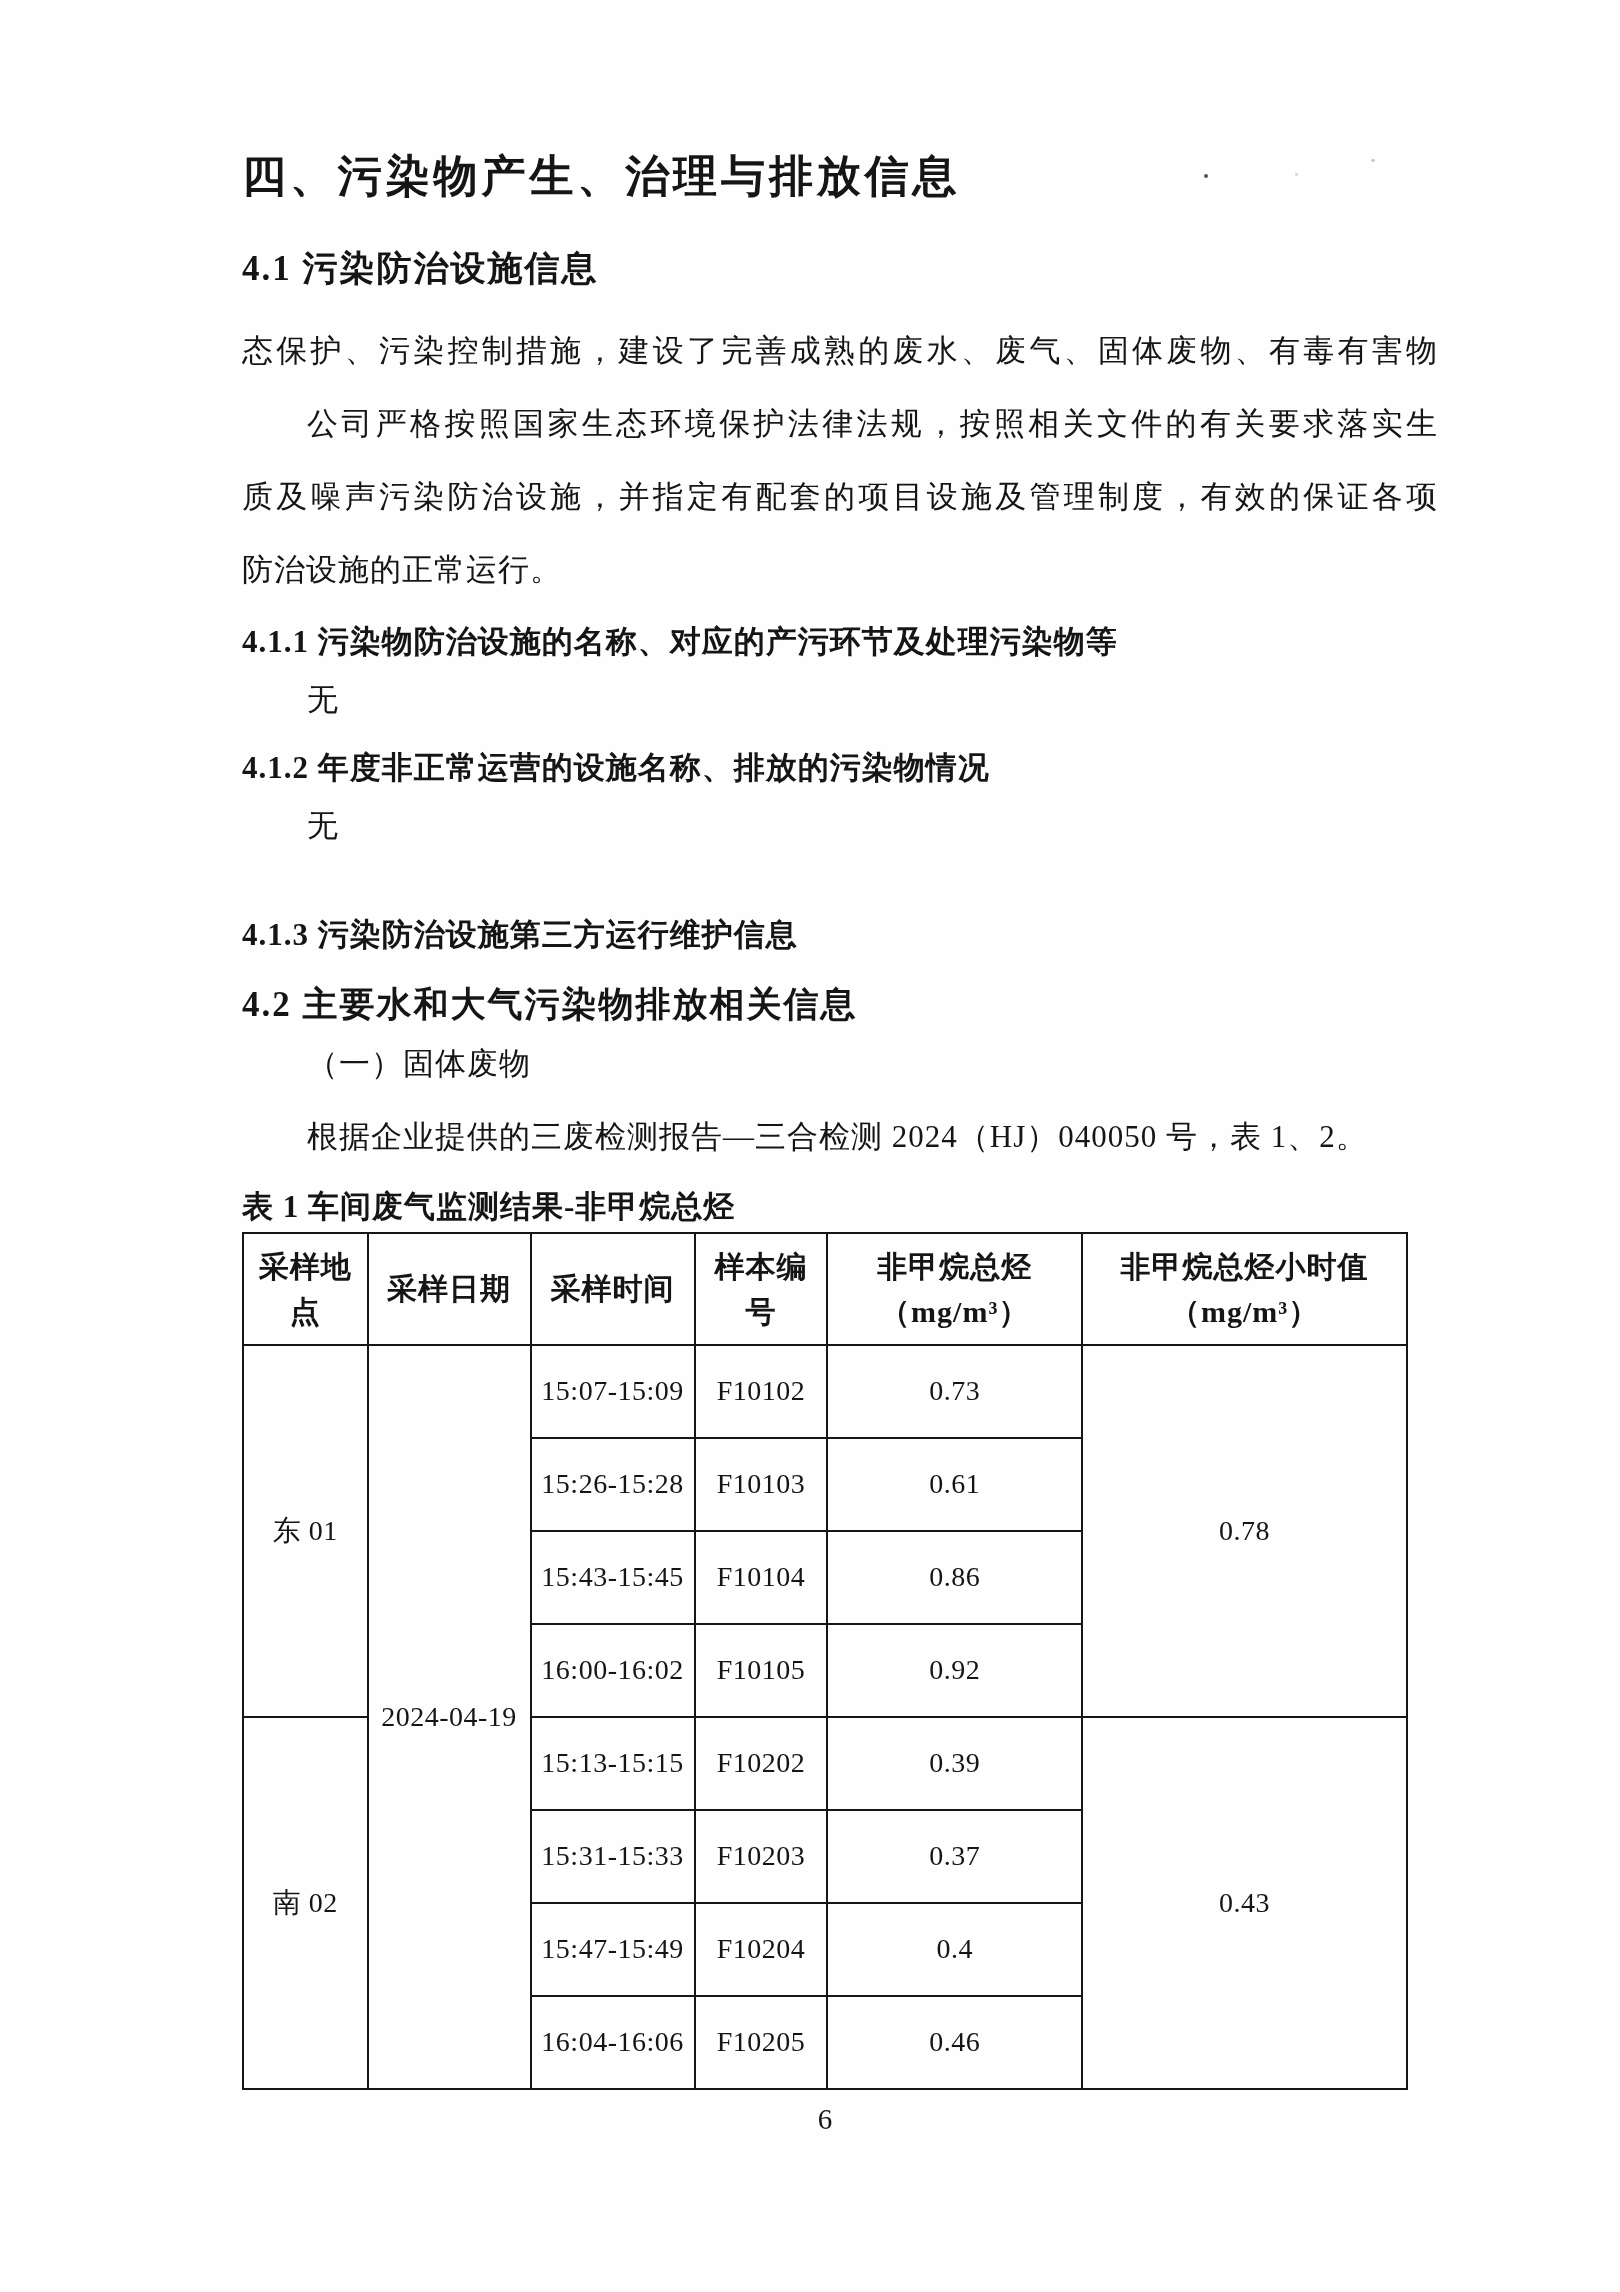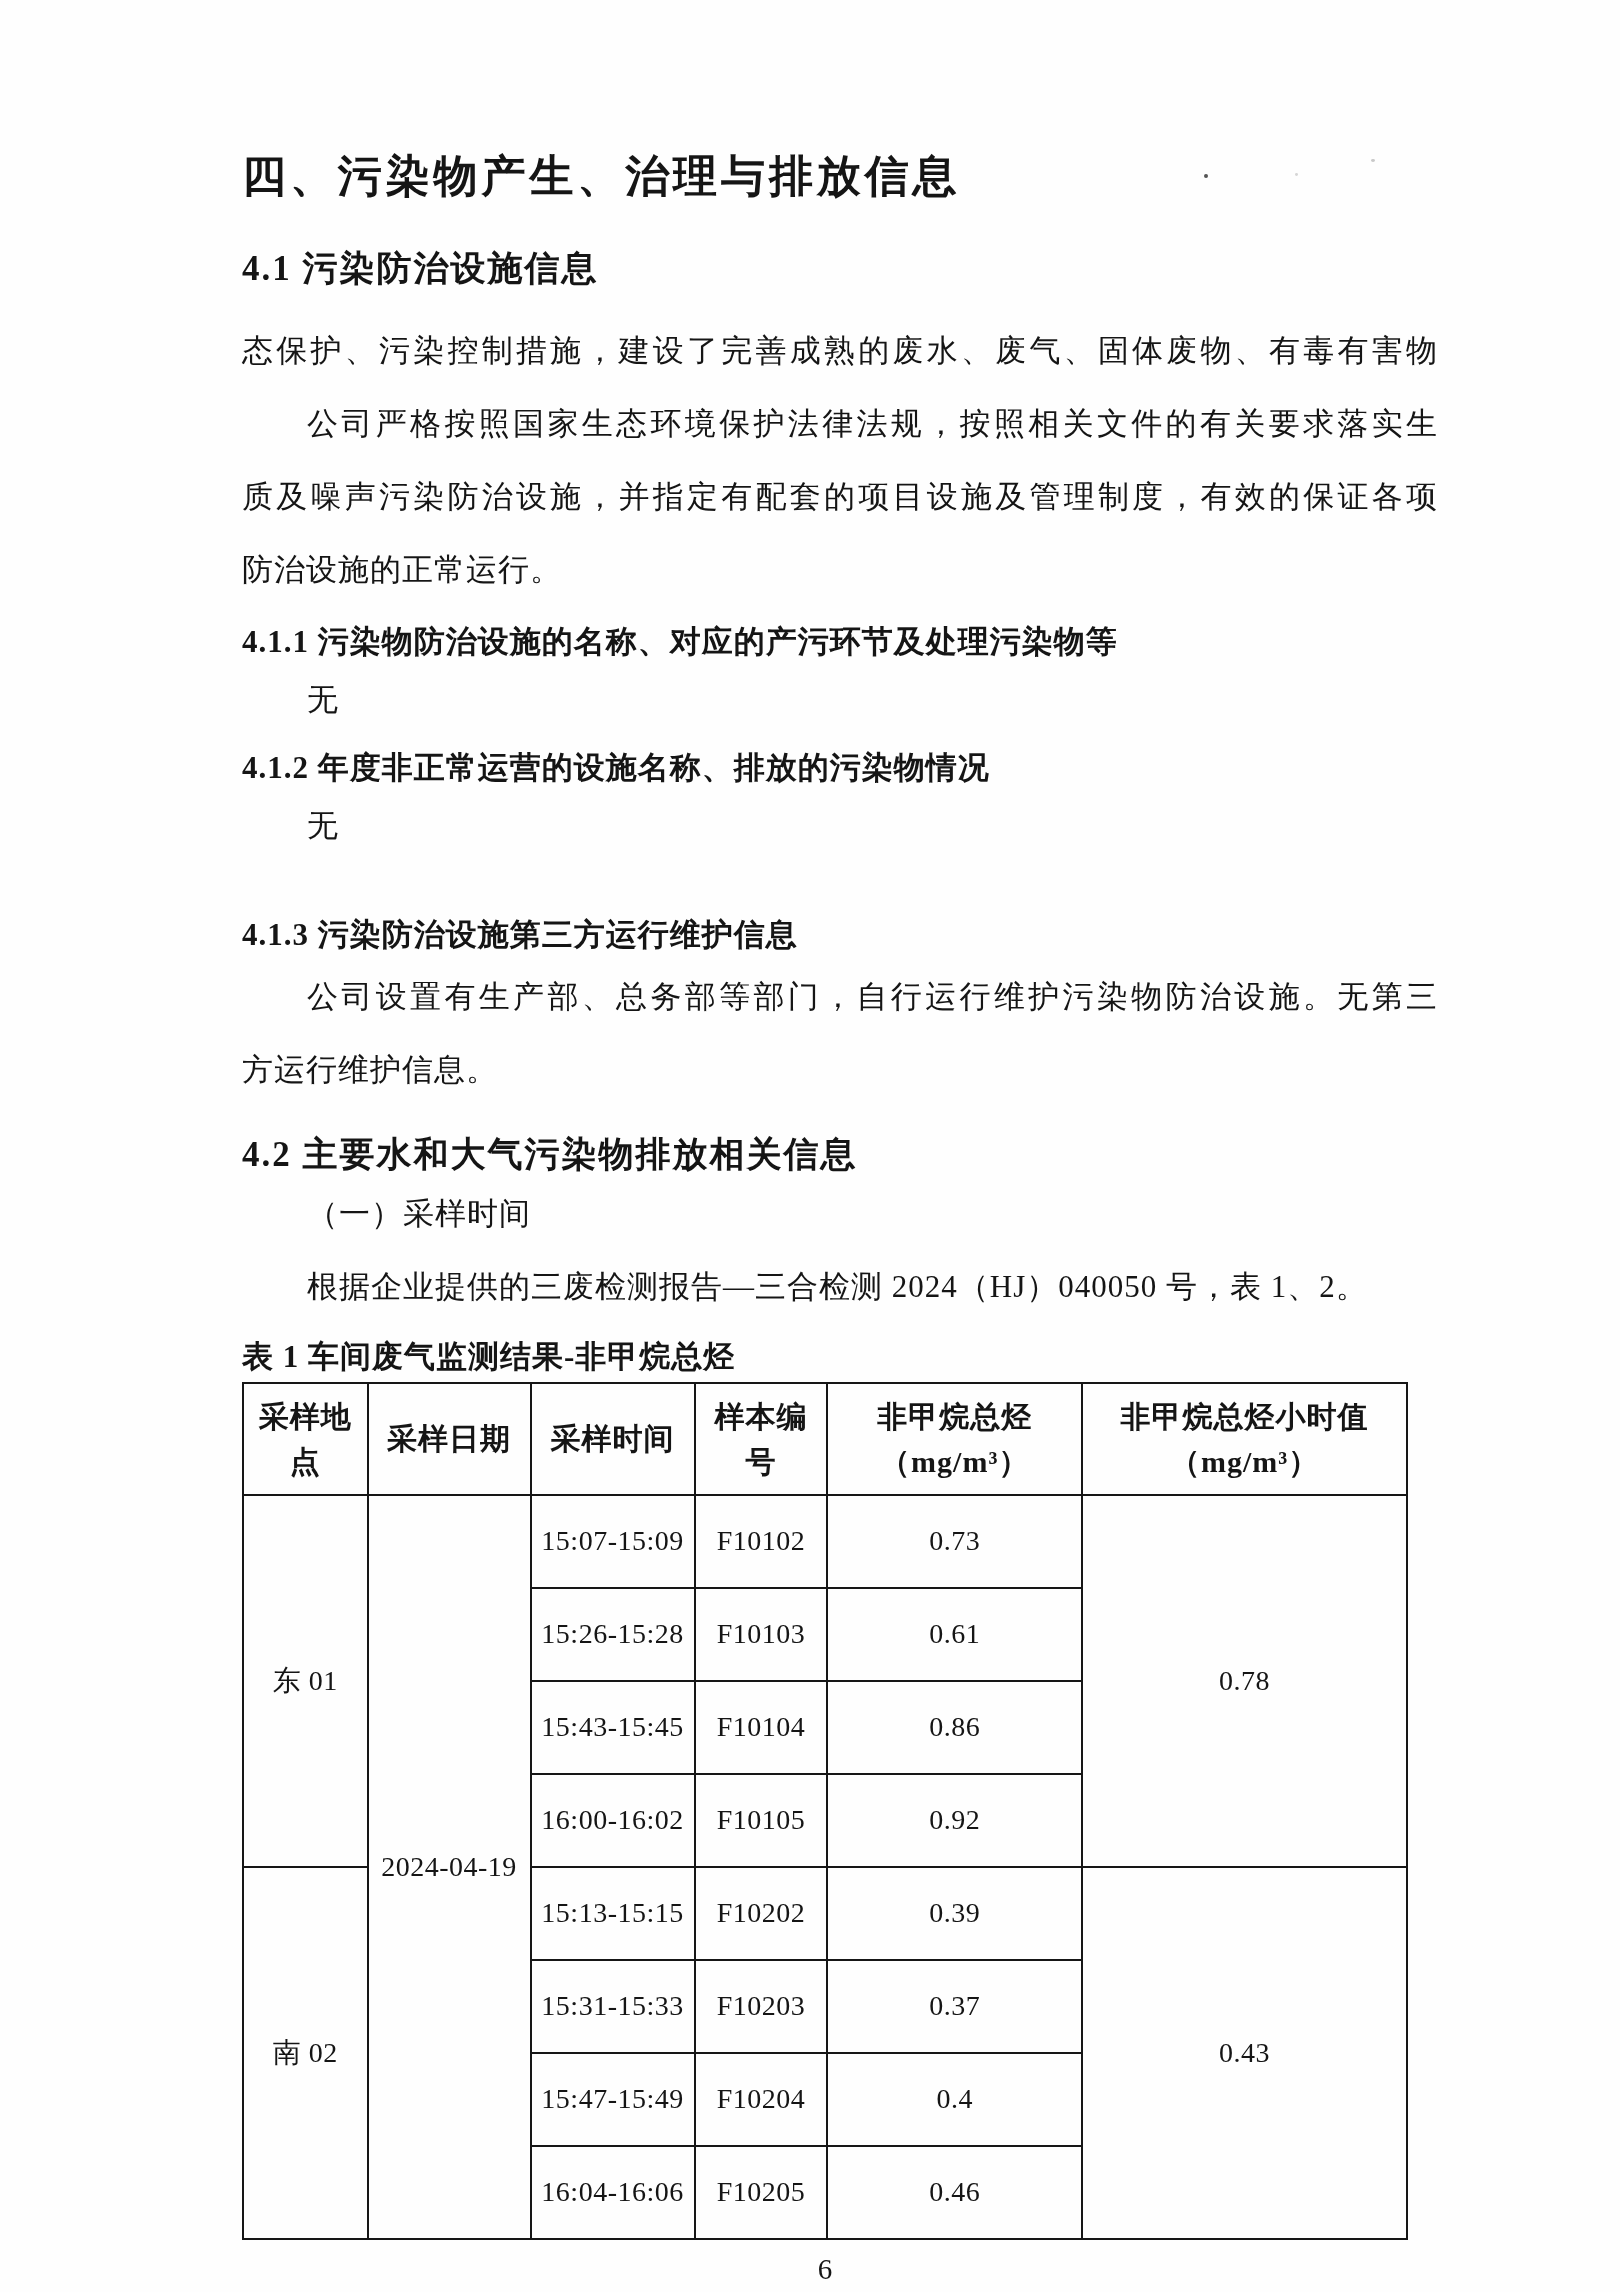--- a/index.html
+++ b/index.html
@@ -71,27 +71,23 @@
       <div class="pline plain">防治设施的正常运行。</div>
     </div>
 
     <h3 class="h3 mt14">4.1.1 污染物防治设施的名称、对应的产污环节及处理污染物等</h3>
     <div class="pline plain indent">无</div>
 
     <h3 class="h3 mt10">4.1.2 年度非正常运营的设施名称、排放的污染物情况</h3>
     <div class="pline plain indent">无</div>
 
     <h3 class="h3 mt52">4.1.3 污染防治设施第三方运行维护信息</h3>
-    <div class="para p413">
-      <div class="pline fill indent">公司设置有生产部、总务部等部门，自行运行维护污染物防治设施。无第三</div>
-      <div class="pline plain">方运行维护信息。</div>
-    </div>
 
     <h2 class="h2 s42">4.2 主要水和大气污染物排放相关信息</h2>
-    <div class="pline plain indent">（一）采样时间</div>
+    <div class="pline plain indent">（一）固体废物</div>
     <div class="pline plain indent">根据企业提供的三废检测报告—三合检测 2024（HJ）040050 号，表 1、2。</div>
 
     <div class="caption">表 1 车间废气监测结果-非甲烷总烃</div>
 
     <table class="t1">
       <colgroup>
         <col style="width:10.7%">
           <col style="width:14.0%">
           <col style="width:14.1%">
         <col style="width:11.4%">

